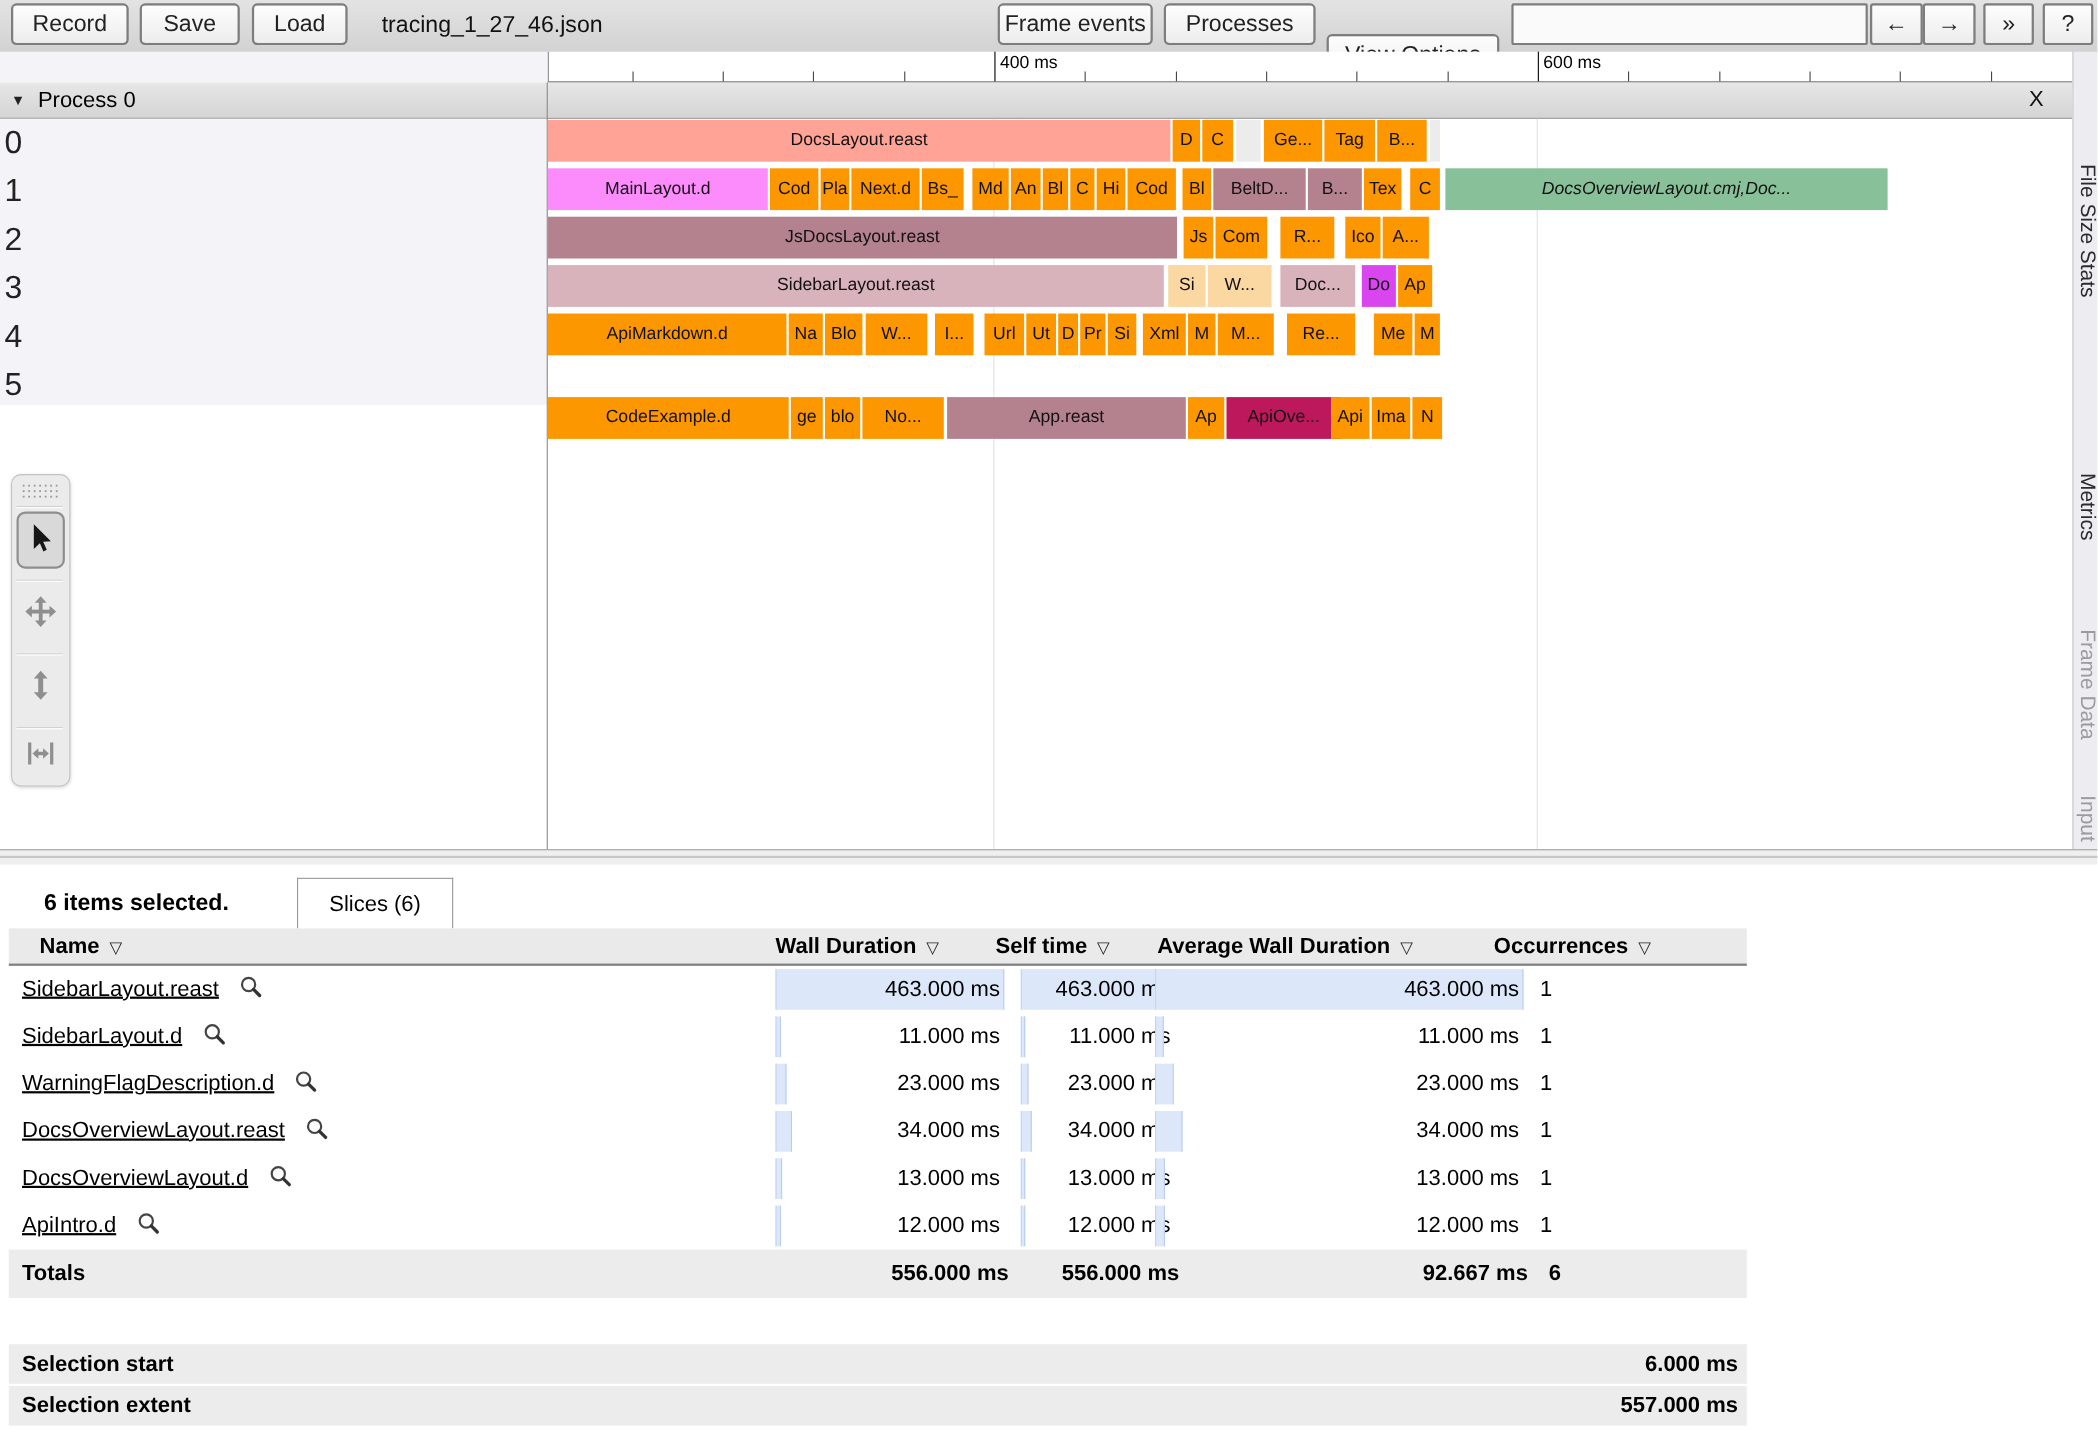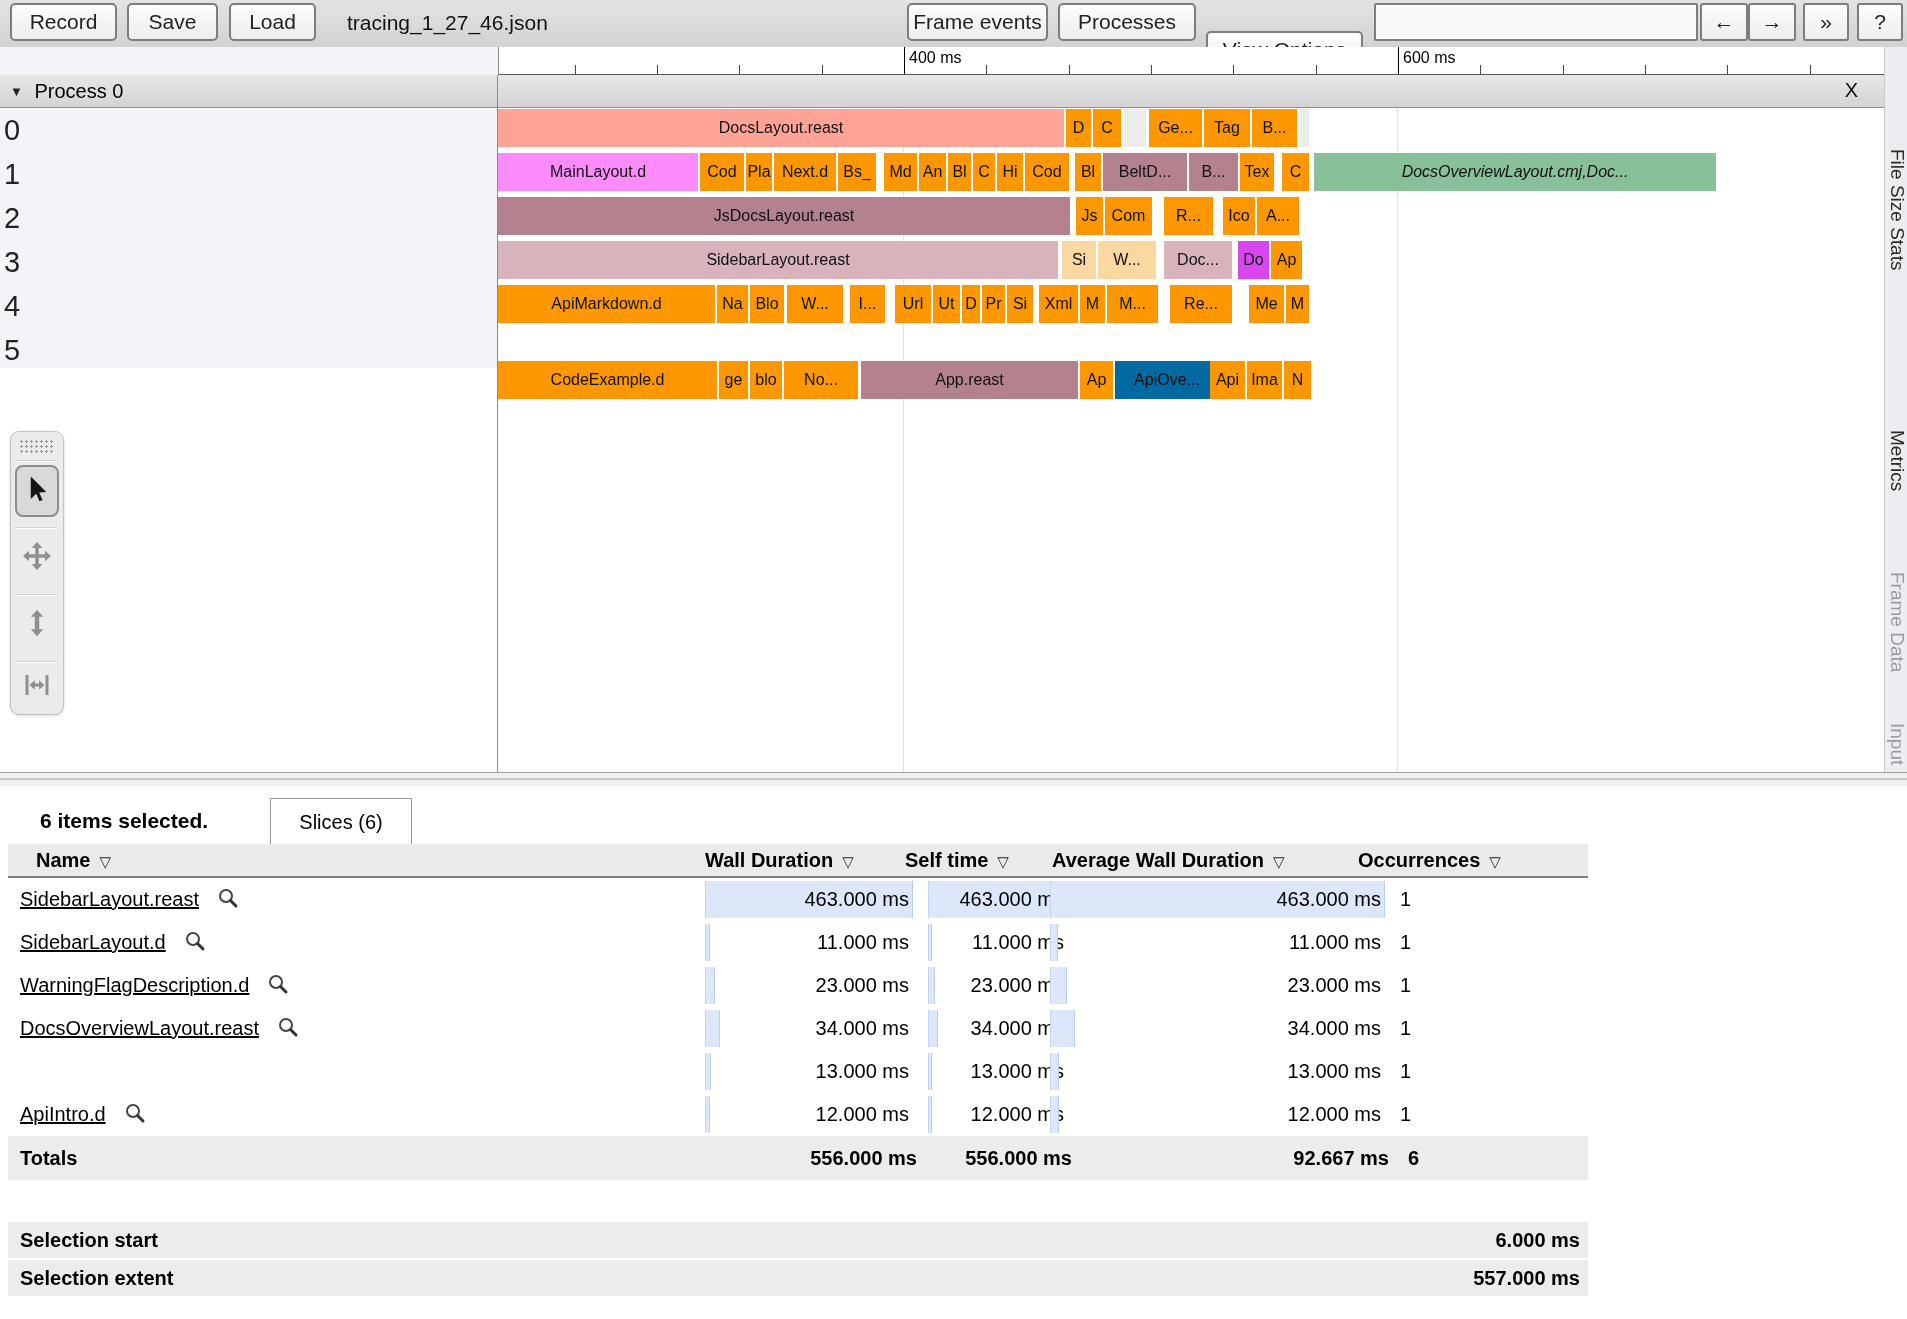--- a/index.html
+++ b/index.html
@@ -197,21 +197,21 @@
         <div class="slice" style="left: 1286px; width: 23px; background: rgb(253, 151, 0);">M</div>
       </div>
       <div class="track-index abs" style="top: 331px; line-height: 38px;">5</div>
       <div class="track-row abs" style="top: 329px; left: 0px; width: 1884px; margin-top: 32px;">
         <div class="slice" style="left: 498px; width: 219px; background: rgb(253, 151, 0);">CodeExample.d</div>
         <div class="slice" style="left: 719px; width: 29px; background: rgb(253, 151, 0);">ge</div>
         <div class="slice" style="left: 750px; width: 32px; background: rgb(253, 151, 0);">blo</div>
         <div class="slice" style="left: 784px; width: 74px; background: rgb(253, 151, 0);">No...</div>
         <div class="slice" style="left: 861px; width: 217px; background: rgb(180, 130, 142);">App.reast</div>
         <div class="slice" style="left: 1080px; width: 33px; background: rgb(253, 151, 0);">Ap</div>
-        <div class="slice" style="left: 1115px; width: 104px; background: #0369a1;">ApiOve...</div>
+        <div class="slice" style="left: 1115px; width: 104px; background: #be185d;">ApiOve...</div>
         <div class="slice" style="left: 1210px; width: 35px; background: rgb(253, 151, 0);">Api</div>
         <div class="slice" style="left: 1247px; width: 35px; background: rgb(253, 151, 0);">Ima</div>
         <div class="slice" style="left: 1284px; width: 27px; background: rgb(253, 151, 0);">N</div>
       </div>
     </div>
 
   <div id="toolbox" class="abs">
     <div id="grip"></div>
     <div class="tool-sep" style="top:28px;"></div>
     <div class="tool-btn selected" style="top:33px;">
@@ -320,20 +320,24 @@
             </svg></span></div>
         <div class="val-bar" style="left: 705px; width: 15.2743px;"></div>
         <div class="val-text" style="left: 705px; width: 204px;">34.000 ms</div>
         <div class="val-bar" style="left: 928px; width: 10.2808px;"></div>
         <div class="val-text" style="left: 928px; width: 136px;">34.000 ms</div>
         <div class="val-bar" style="left: 1050px; width: 24.6004px;"></div>
         <div class="val-text" style="left: 1050px; width: 331px;">34.000 ms</div>
         <div class="occ-text">1</div>
       </div>
       <div class="trow" style="top: 172px;">
+        <div class="row-name">DocsOverviewLayout.d<span class="mag"><svg width="22" height="22" viewBox="0 0 22 22">
+              <circle cx="9" cy="9" r="6" fill="#fdfdfd" stroke="#444" stroke-width="2"></circle>
+              <line x1="13.5" y1="13.5" x2="19" y2="19" stroke="#333" stroke-width="3" stroke-linecap="round"></line>
+            </svg></span></div>
         <div class="val-bar" style="left: 705px; width: 5.84017px;"></div>
         <div class="val-text" style="left: 705px; width: 204px;">13.000 ms</div>
         <div class="val-bar" style="left: 928px; width: 4px;"></div>
         <div class="val-text" style="left: 928px; width: 136px;">13.000 ms</div>
         <div class="val-bar" style="left: 1050px; width: 9.40605px;"></div>
         <div class="val-text" style="left: 1050px; width: 331px;">13.000 ms</div>
         <div class="occ-text">1</div>
       </div>
       <div class="trow" style="top: 215px;">
         <div class="row-name">ApiIntro.d<span class="mag"><svg width="22" height="22" viewBox="0 0 22 22">

